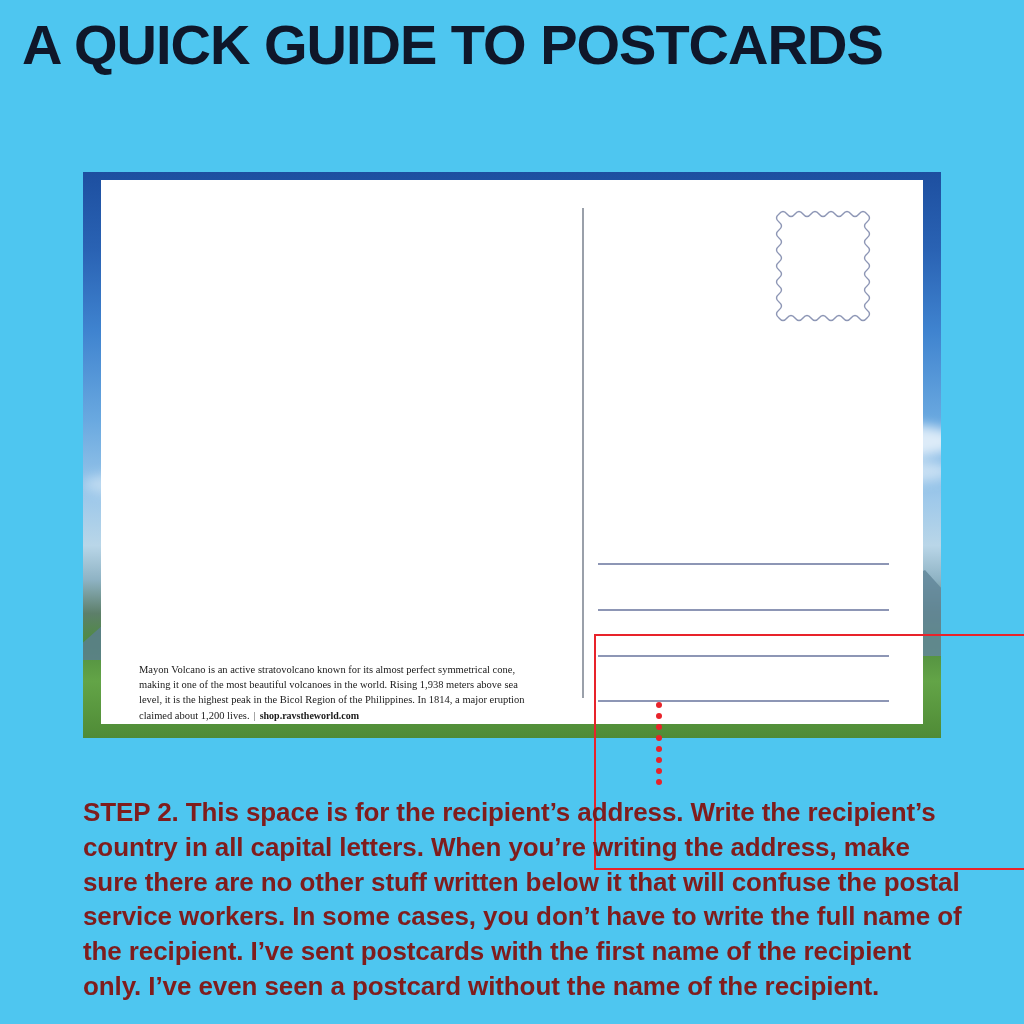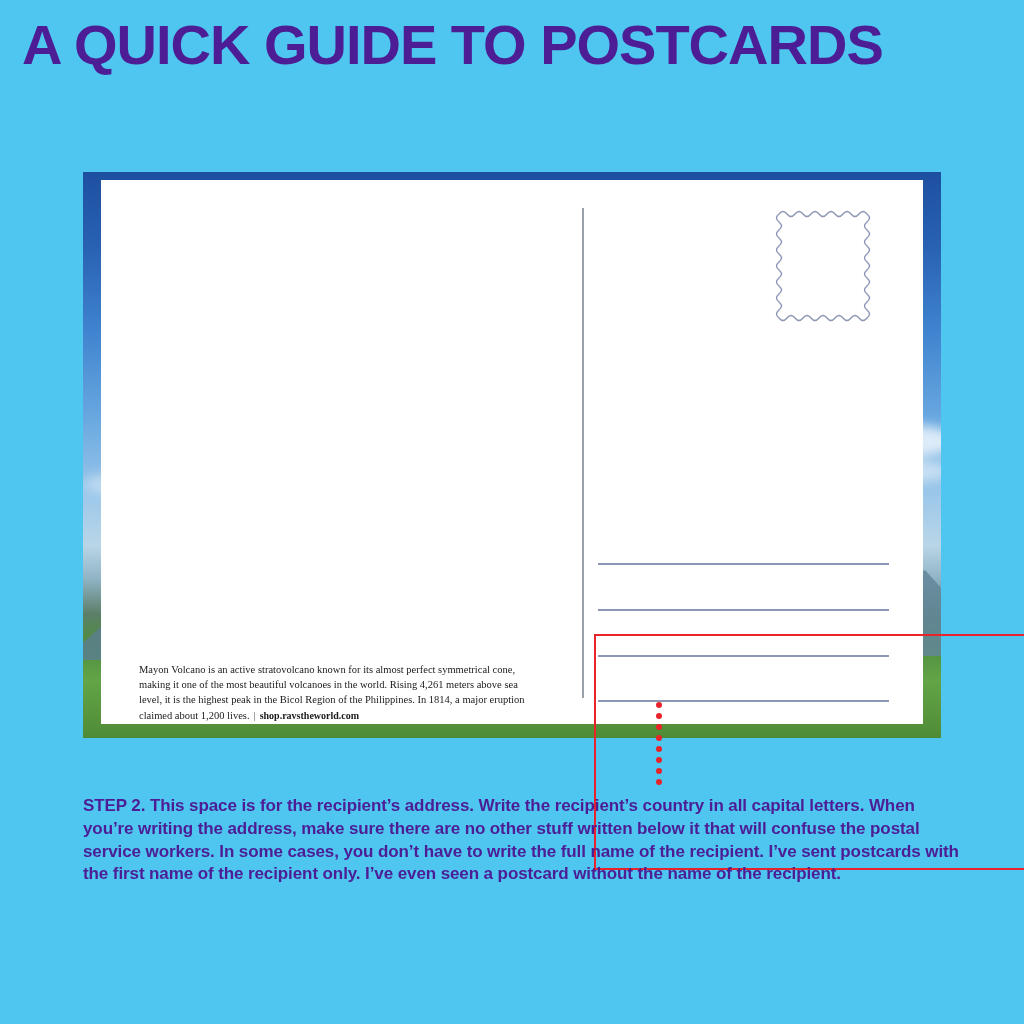--- a/index.html
+++ b/index.html
@@ -16,21 +16,21 @@
   
   .title {
     position: absolute;
     left: 22px;
     top: 16px;
     width: 990px;
     font-size: 56px;
     line-height: 1.05;
     font-weight: bold;
     letter-spacing: -1px;
-    color: #4c1d95;
+    color: #0f172a;
     white-space: nowrap;
   }
 
   
   .postcard-wrap {
     position: absolute;
     left: 83px;
     top: 172px;
     width: 858px;
     height: 566px;
@@ -169,24 +169,24 @@
     border-radius: 50%;
     background: #e8232a;
   }
 
   
   .step-text {
     position: absolute;
     left: 83px;
     top: 795px;
     width: 880px;
-    font-size: 17px;
+    font-size: 26px;
     line-height: 1.34;
     font-weight: bold;
-    color: #4c1d95;
+    color: #7f1d1d;
     letter-spacing: -0.1px;
   }
 </style>
 </head>
 <body>
 
 <div class="title">A QUICK GUIDE TO POSTCARDS</div>
 
 <div class="postcard-wrap">
 
@@ -210,21 +210,21 @@
                  q-5,-4 0,-8 q5,-4 0,-8 q-5,-4 0,-8 q5,-4 0,-8 q-5,-4 0,-8 q5,-4 0,-8 q-5,-4 0,-8 q5,-4 0,-8 q-5,-4 0,-8 q5,-4 0,-8 q-5,-4 0,-8 q5,-4 0,-8 q-5,-4 0,-8 Z" stroke="#8d96b5" stroke-width="1.4" fill="none"></path>
       </svg>
     </div>
 
     <div class="addr-line l1"></div>
     <div class="addr-line l2"></div>
     <div class="addr-line l3"></div>
     <div class="addr-line l4"></div>
 
     <div class="caption">
-      <span>Mayon Volcano is an active stratovolcano known for its almost perfect symmetrical cone, making it one of the most beautiful volcanoes in the world. Rising 4,261 meters above sea level, it is the highest peak in the Bicol Region of the Philippines. In 1814, a major eruption claimed about 1,200 lives.</span><span class="bar">|</span><span class="shop">shop.ravstheworld.com</span>
+      <span>Mayon Volcano is an active stratovolcano known for its almost perfect symmetrical cone, making it one of the most beautiful volcanoes in the world. Rising 1,938 meters above sea level, it is the highest peak in the Bicol Region of the Philippines. In 1814, a major eruption claimed about 1,200 lives.</span><span class="bar">|</span><span class="shop">shop.ravstheworld.com</span>
     </div>
 
   </div>
 
   <div class="highlight-box"></div>
 </div>
 
 <div class="dotted-connector">
   <div class="dot" style="top:0px"></div>
   <div class="dot" style="top:11px"></div>

